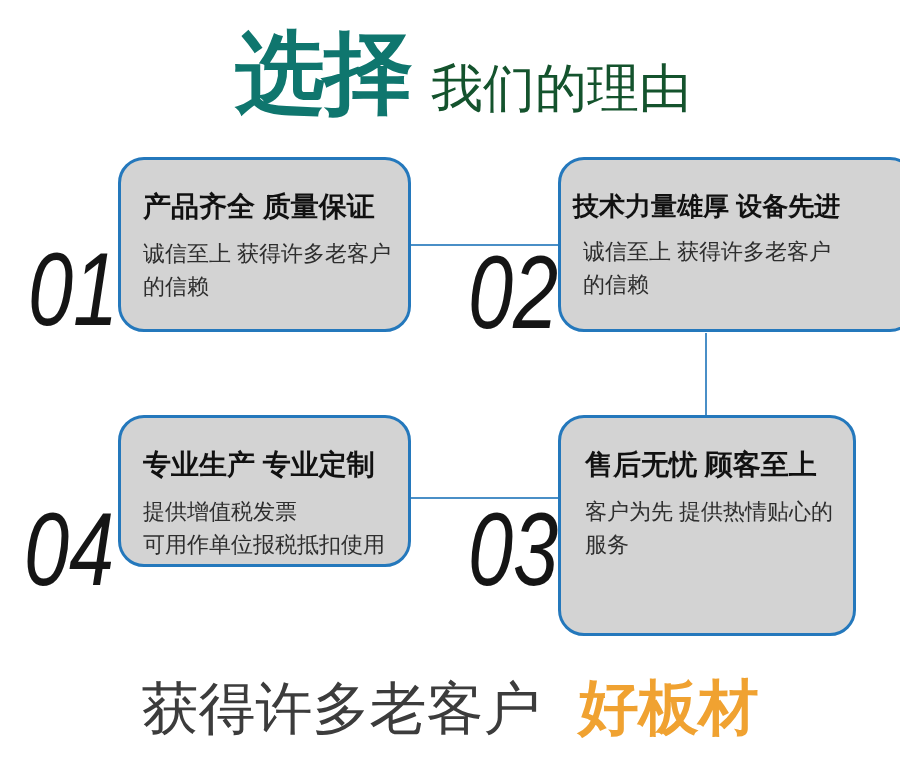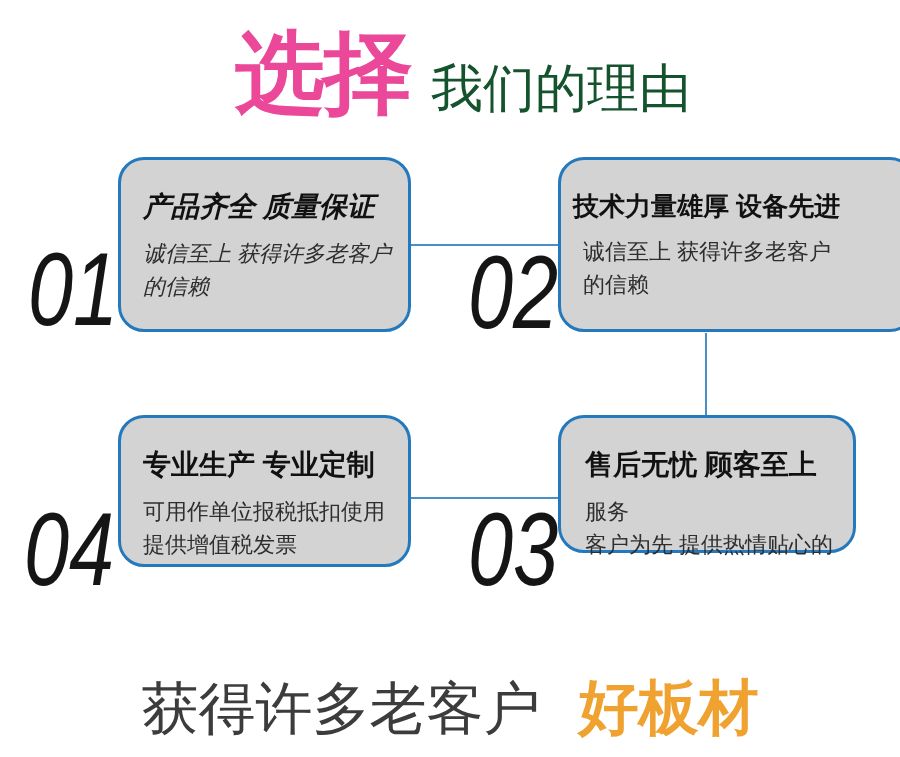--- a/index.html
+++ b/index.html
@@ -20,43 +20,43 @@
     position: absolute;
     left: 235px; top: 22px;
     display: inline-flex;
     align-items: flex-end;
     white-space: nowrap;
   }
   .title-highlight {
     font-size: 90px;
     font-weight: 700;
     letter-spacing: -2px;
-    color: #ec4899;
+    color: #0f766e;
     line-height: 1.15;
   }
   .title-rest {
     font-size: 52px;
     font-weight: 500;
     color: #14532d;
     margin-left: 20px;
     padding-bottom: 12px;
     line-height: 1;
   }
 
   
   .reason-box {
     position: absolute;
     background: #d3d3d3;
     border: 3px solid #2478bc;
     border-radius: 26px;
     padding: 32px 20px 0 22px;
   }
-  .box-1 { left: 118px; top: 157px; width: 293px; height: 175px; font-style: italic; }
+  .box-1 { left: 118px; top: 157px; width: 293px; height: 175px; }
   .box-2 { left: 558px; top: 157px; width: 358px; height: 175px; padding-left: 12px; padding-right: 8px; }
-  .box-3 { left: 558px; top: 415px; width: 298px; height: 138px; padding-left: 20px; }
+  .box-3 { left: 558px; top: 415px; width: 298px; height: 221px; padding-left: 20px; }
   .box-4 { left: 118px; top: 415px; width: 293px; height: 152px; }
 
   .box-title {
     font-size: 28px;
     font-weight: 700;
     color: #111111;
     white-space: nowrap;
     margin-bottom: 14px;
     line-height: 1.1;
   }
@@ -147,30 +147,30 @@
     <div class="box-title">技术力量雄厚 设备先进</div>
     <div class="box-desc">
       <div>诚信至上 获得许多老客户</div>
       <div>的信赖</div>
     </div>
   </div>
 
   <div class="reason-box box-3">
     <div class="box-title">售后无忧 顾客至上</div>
     <div class="box-desc">
+      <div>客户为先 提供热情贴心的</div>
       <div>服务</div>
-      <div>客户为先 提供热情贴心的</div>
     </div>
   </div>
 
   <div class="reason-box box-4">
     <div class="box-title">专业生产 专业定制</div>
     <div class="box-desc">
+      <div>提供增值税发票</div>
       <div>可用作单位报税抵扣使用</div>
-      <div>提供增值税发票</div>
     </div>
   </div>
 
   <div class="footer">
     <span class="footer-dark">获得许多老客户</span><span class="footer-accent">好板材</span>
   </div>
 
 </div>
 
 </body></html>

